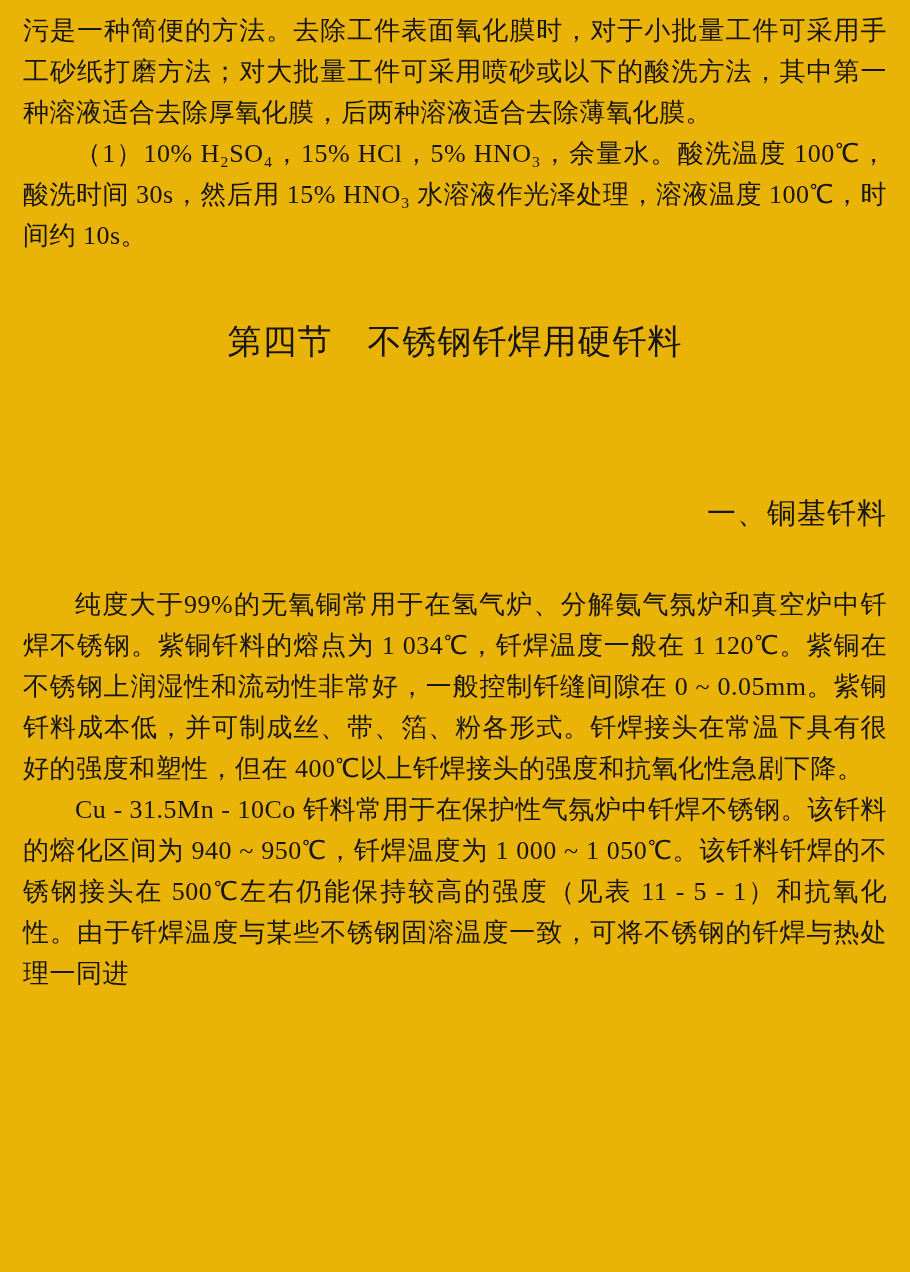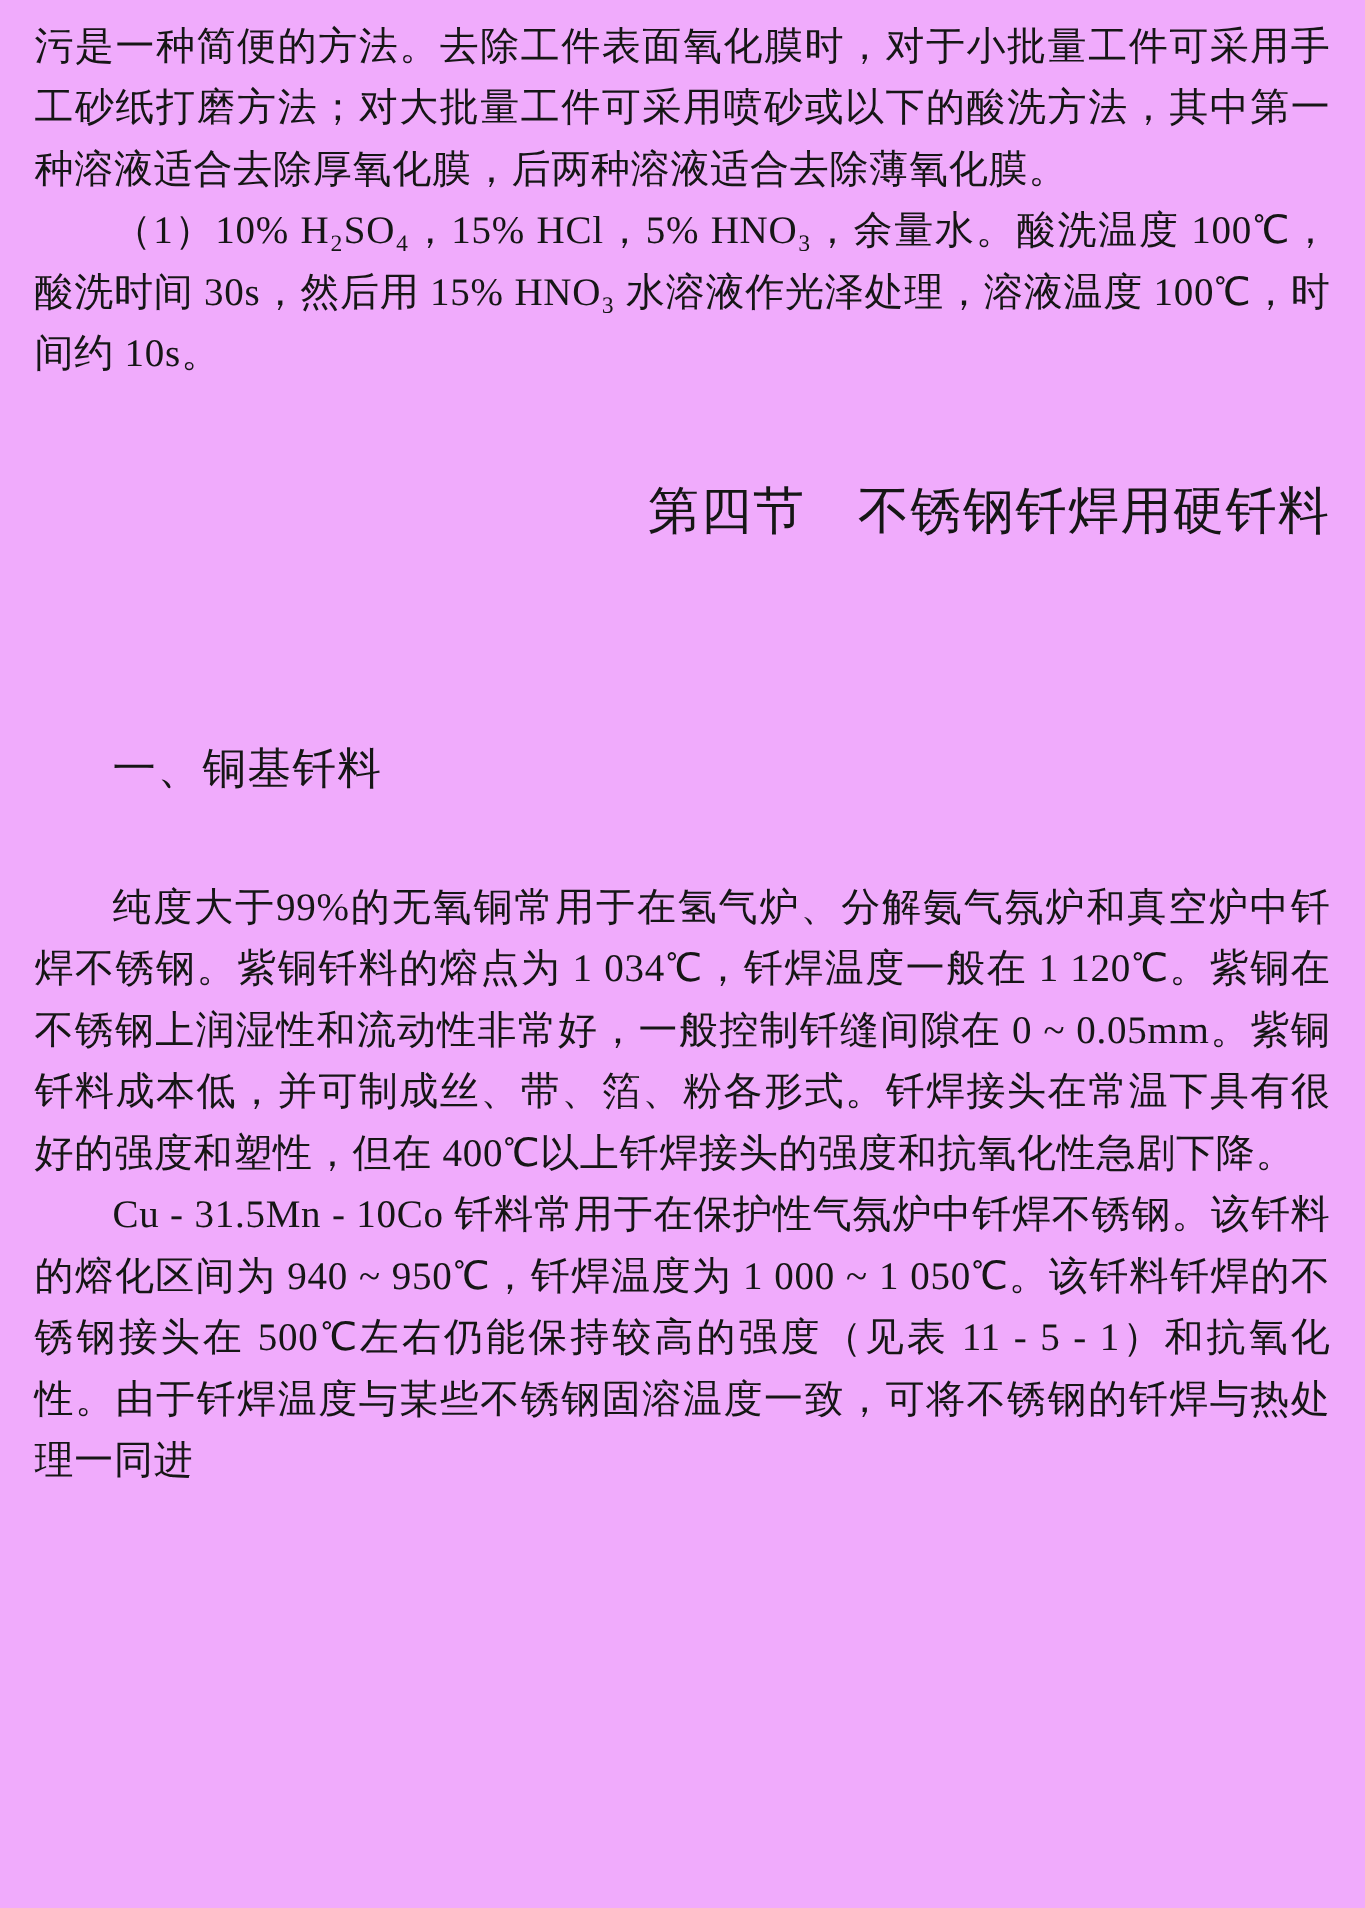--- a/index.html
+++ b/index.html
@@ -5,21 +5,21 @@
   html, body {
     margin: 0;
     padding: 0;
     background: #ffffff;
   }
   .page {
     position: relative;
     width: 910px;
     height: 1272px;
     margin: 0;
-    background: #f0abfc;
+    background: #eab308;
     color: #161616;
     font-family: "Liberation Serif", "DejaVu Serif", serif;
     overflow: hidden;
     box-sizing: border-box;
     padding: 10px 23px 0 23px;
   }
   .body-text {
     font-size: 26px;
     line-height: 41px;
     text-align: justify;
@@ -28,29 +28,29 @@
     letter-spacing: 0.5px;
   }
   .indent-2em {
     text-indent: 2em;
     font-family: Liberation Serif, serif;
   }
   .section-heading {
     font-size: 34px;
     line-height: 48px;
     font-weight: 400;
-    text-align: right;
+    text-align: center;
     margin: 62px 0 126px 0;
     letter-spacing: 1px;
   }
   .subsection-heading {
     font-size: 29px;
     line-height: 42px;
     font-weight: 400;
-    text-align: left;
+    text-align: right;
     margin: 0 0 50px 0;
     padding-left: 52px;
     letter-spacing: 1px;
   }
 </style>
 </head>
 <body>
 
 <div class="page">
 

